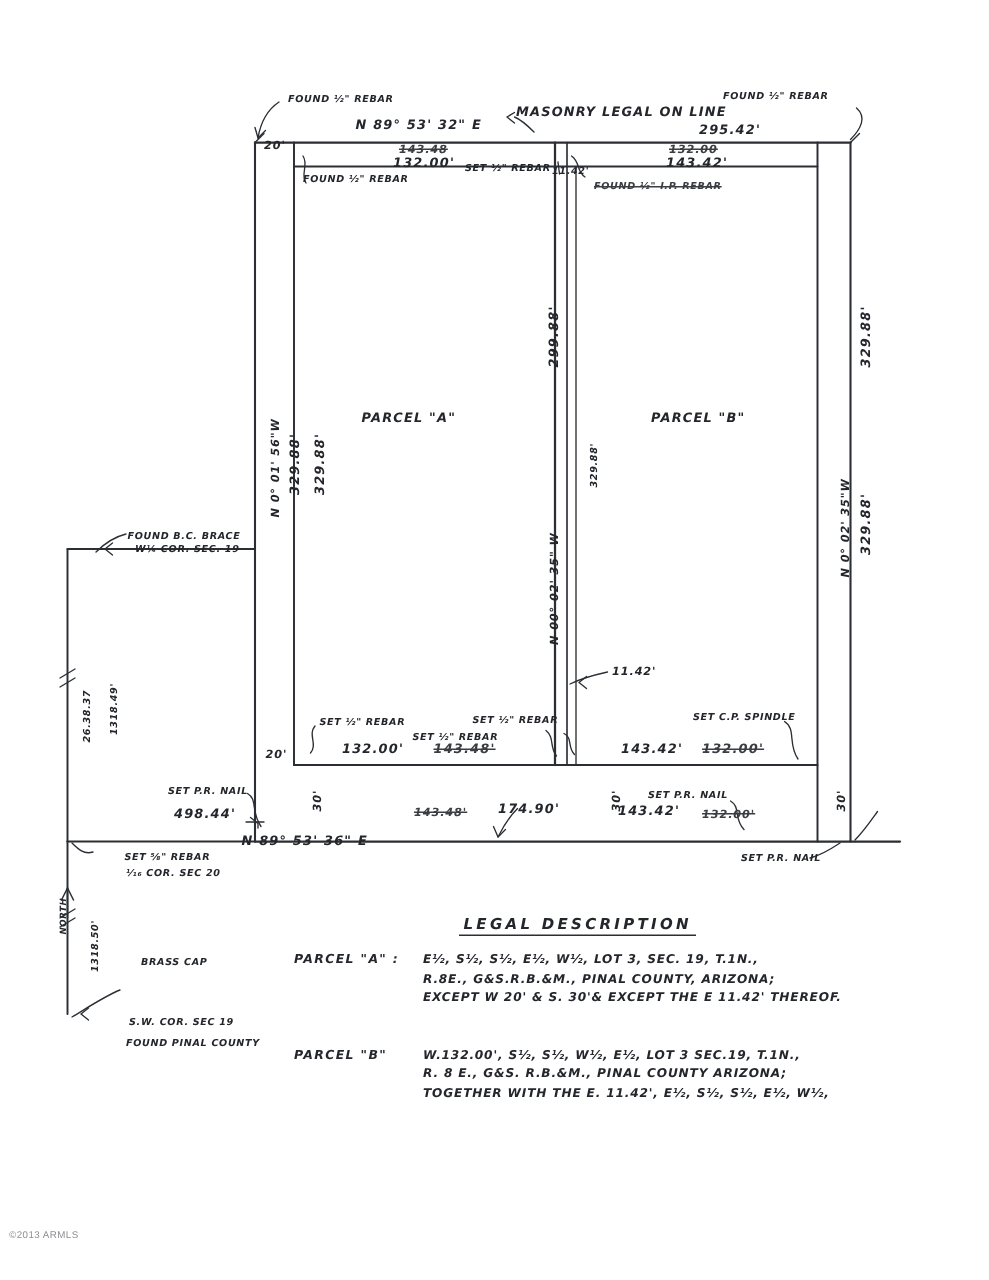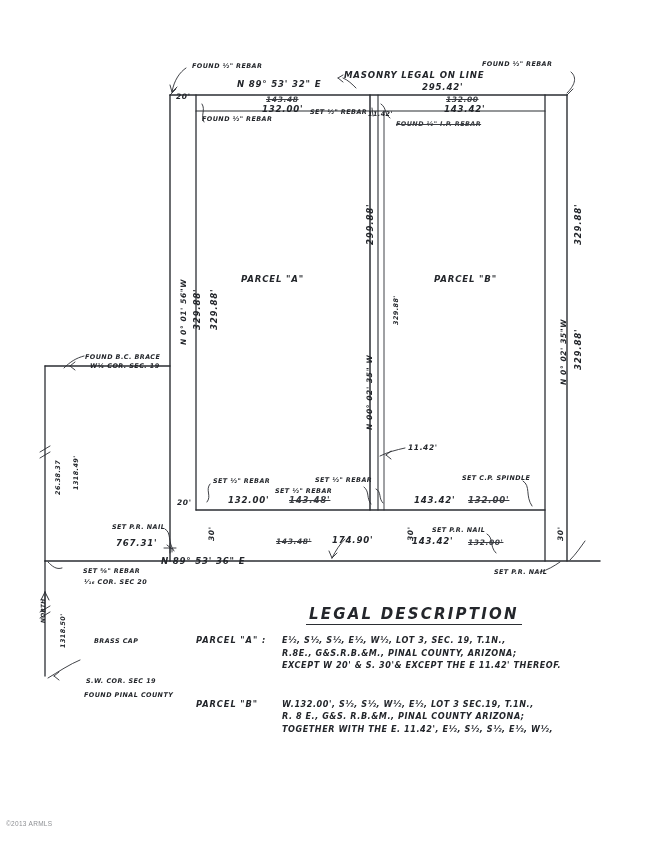--- a/index.html
+++ b/index.html
@@ -46,21 +46,21 @@
   }
   
   #legal-block {
     position: absolute;
     left: 196px;
     top: 604px;
     width: 420px;
   }
   #legal-title {
     text-align: center;
-    font-size: 15px;
+    font-size: 10px;
     font-style: italic;
     font-weight: 600;
     letter-spacing: 2.2px;
     color: #23262b;
     display: inline-block;
     border-bottom: 1.1px solid #2b2e33;
     padding: 0 3px 1px 3px;
     margin-left: 110px;
   }
   .legal-row {
@@ -203,21 +203,21 @@
   <div class="ann sm" style="left:192px; top:62px;">FOUND ½" REBAR</div>
 
   <div class="ann md" style="left:237px; top:79px;">N  89°  53'   32" E</div>
 
   <div class="ann md" style="left:344px; top:70px;">MASONRY LEGAL ON LINE</div>
 
   <div class="ann sm" style="left:482px; top:60px;">FOUND ½" REBAR</div>
 
   <div class="ann" style="left:176px; top:92px;">20'</div>
 
-  <div class="ann md" style="left:422px; top:82px;">295.42'</div>
+  <div class="ann md" style="left:466px; top:82px;">295.42'</div>
 
   <div class="ann strike" style="left:266px; top:95px;">143.48</div>
   <div class="ann md" style="left:262px; top:104px;">132.00'</div>
   <div class="ann sm" style="left:310px; top:108px;">SET ½" REBAR</div>
 
   <div class="ann strike" style="left:446px; top:95px;">132.00</div>
   <div class="ann md" style="left:444px; top:104px;">143.42'</div>
 
   <div class="ann sm" style="left:202px; top:115px;">FOUND ½" REBAR</div>
 
@@ -267,21 +267,21 @@
 
   <div class="ann sm" style="left:432px; top:526px;">SET P.R. NAIL</div>
 
   <div class="ann strike" style="left:276px; top:537px;">143.48'</div>
   <div class="ann md" style="left:332px; top:535px;">174.90'</div>
 
   <div class="ann md" style="left:412px; top:536px;">143.42'</div>
   <div class="ann strike" style="left:468px; top:538px;">132.00'</div>
 
   <div class="ann sm" style="left:112px; top:523px;">SET P.R. NAIL</div>
-  <div class="ann md" style="left:116px; top:538px;">767.31'</div>
+  <div class="ann md" style="left:116px; top:538px;">498.44'</div>
 
   <div class="ann sm" style="left:494px; top:568px;">SET P.R. NAIL</div>
 
   <div class="ann md" style="left:161px; top:556px;">N  89°    53'     36"  E</div>
 
   <div class="ann sm" style="left:83px; top:567px;">SET ⅝" REBAR</div>
   <div class="ann sm" style="left:84px; top:578px;">⅟₁₆ COR. SEC 20</div>
 
   <div class="ann rot90 xs" style="left:40px; top:623px;">NORTH</div>
   <div class="ann rot90 sm" style="left:59px; top:648px;">1318.50'</div>

